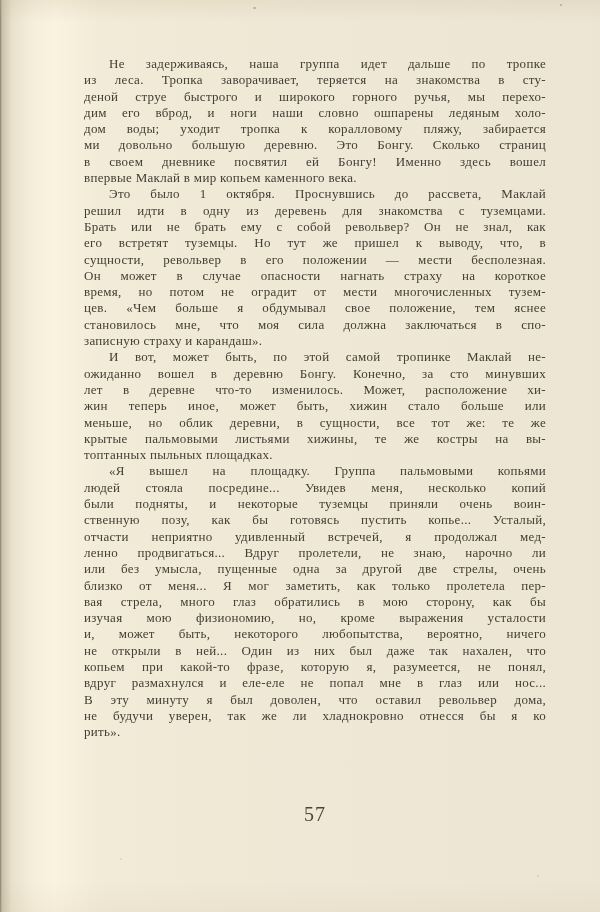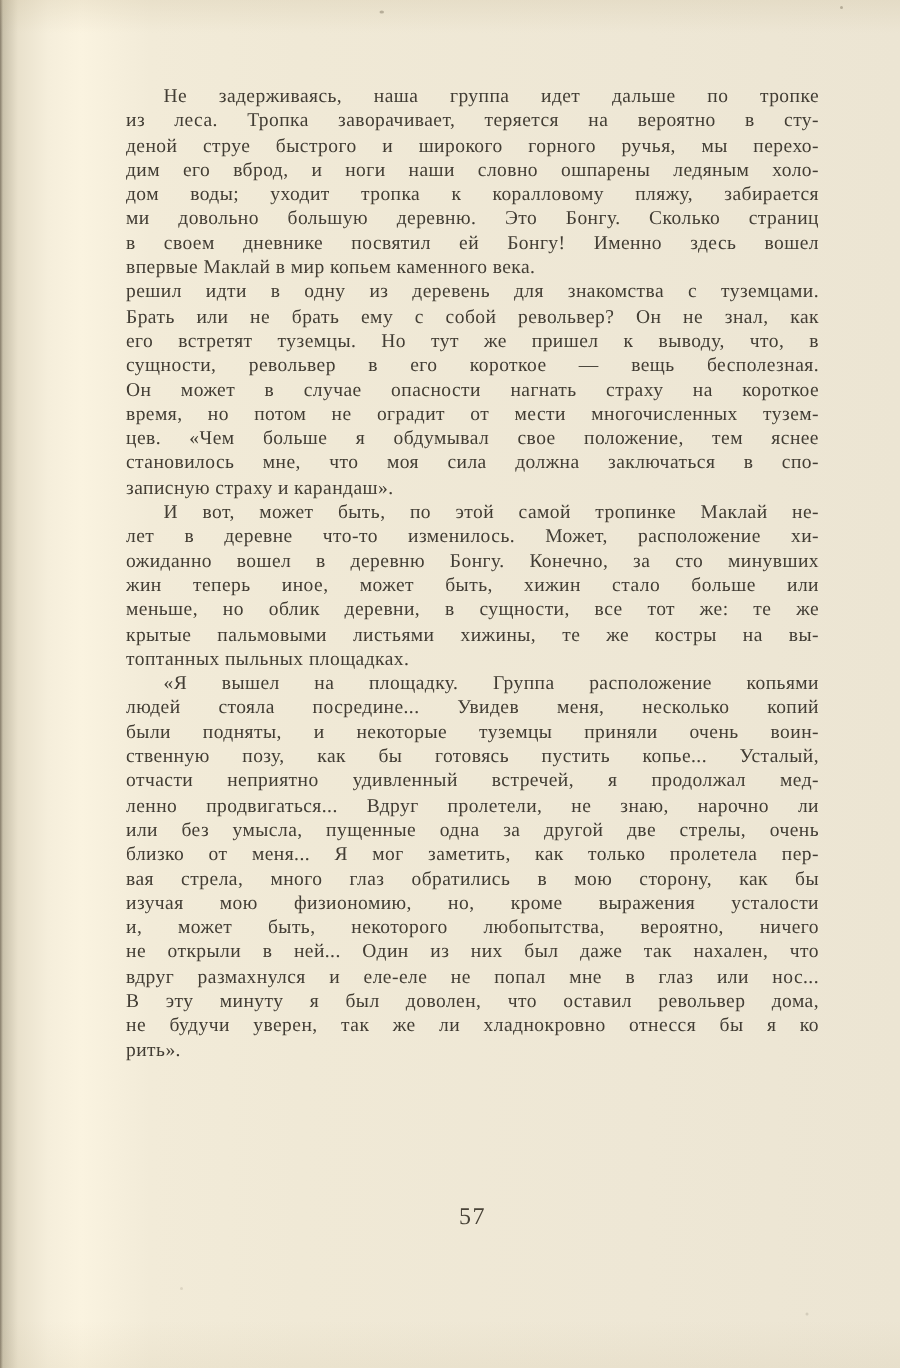--- a/index.html
+++ b/index.html
@@ -35,21 +35,21 @@
   }
   .line.indent { padding-left: 25px; }
   .line.end { text-align-last: left; }
   .page-number {
     position: absolute;
     left: 84px;
     top: 803px;
     width: 462px;
     text-align: center;
     color: #4a4439;
-    font-size: 16px;
+    font-size: 20px;
     letter-spacing: 1px;
     font-family: Liberation Serif, serif;
   }
   .speck {
     position: absolute;
     border-radius: 50%;
     background: #8c8370;
     opacity: 0.55;
   }
 </style>
@@ -57,55 +57,57 @@
 <body>
 
 <div class="scan">
   <div class="speck" style="left:253px;top:7px;width:3px;height:2px;"></div>
   <div class="speck" style="left:560px;top:4px;width:2px;height:2px;"></div>
   <div class="speck" style="left:537px;top:875px;width:2px;height:2px;opacity:0.25;"></div>
   <div class="speck" style="left:120px;top:858px;width:2px;height:2px;opacity:0.2;"></div>
 
   <div class="text-block">
       <div class="line indent">Не задерживаясь, наша группа идет дальше по тропке</div>
-      <div class="line">из леса. Тропка заворачивает, теряется на вероятно в сту-</div>
+      <div class="line">из леса. Тропка заворачивает, теряется на знакомства в сту-</div>
       <div class="line">деной струе быстрого и широкого горного ручья, мы перехо-</div>
       <div class="line">дим его вброд, и ноги наши словно ошпарены ледяным холо-</div>
       <div class="line">дом воды; уходит тропка к коралловому пляжу, забирается</div>
       <div class="line">ми довольно большую деревню. Это Бонгу. Сколько страниц</div>
       <div class="line">в своем дневнике посвятил ей Бонгу! Именно здесь вошел</div>
       <div class="line end">впервые Маклай в мир копьем каменного века.</div>
+      <div class="line indent">Это было 1 октября. Проснувшись до рассвета, Маклай</div>
       <div class="line">решил идти в одну из деревень для знакомства с туземцами.</div>
       <div class="line">Брать или не брать ему с собой револьвер? Он не знал, как</div>
       <div class="line">его встретят туземцы. Но тут же пришел к выводу, что, в</div>
-      <div class="line">сущности, револьвер в его короткое — вещь бесполезная.</div>
+      <div class="line">сущности, револьвер в его положении — мести бесполезная.</div>
       <div class="line">Он может в случае опасности нагнать страху на короткое</div>
       <div class="line">время, но потом не оградит от мести многочисленных тузем-</div>
       <div class="line">цев. «Чем больше я обдумывал свое положение, тем яснее</div>
       <div class="line">становилось мне, что моя сила должна заключаться в спо-</div>
       <div class="line end">записную страху и карандаш».</div>
       <div class="line indent">И вот, может быть, по этой самой тропинке Маклай не-</div>
+      <div class="line">ожиданно вошел в деревню Бонгу. Конечно, за сто минувших</div>
       <div class="line">лет в деревне что-то изменилось. Может, расположение хи-</div>
-      <div class="line">ожиданно вошел в деревню Бонгу. Конечно, за сто минувших</div>
       <div class="line">жин теперь иное, может быть, хижин стало больше или</div>
       <div class="line">меньше, но облик деревни, в сущности, все тот же: те же</div>
       <div class="line">крытые пальмовыми листьями хижины, те же костры на вы-</div>
       <div class="line end">топтанных пыльных площадках.</div>
-      <div class="line indent">«Я вышел на площадку. Группа расположение копьями</div>
+      <div class="line indent">«Я вышел на площадку. Группа пальмовыми копьями</div>
       <div class="line">людей стояла посредине... Увидев меня, несколько копий</div>
       <div class="line">были подняты, и некоторые туземцы приняли очень воин-</div>
       <div class="line">ственную позу, как бы готовясь пустить копье... Усталый,</div>
       <div class="line">отчасти неприятно удивленный встречей, я продолжал мед-</div>
       <div class="line">ленно продвигаться... Вдруг пролетели, не знаю, нарочно ли</div>
       <div class="line">или без умысла, пущенные одна за другой две стрелы, очень</div>
       <div class="line">близко от меня... Я мог заметить, как только пролетела пер-</div>
       <div class="line">вая стрела, много глаз обратились в мою сторону, как бы</div>
       <div class="line">изучая мою физиономию, но, кроме выражения усталости</div>
       <div class="line">и, может быть, некоторого любопытства, вероятно, ничего</div>
       <div class="line">не открыли в ней... Один из них был даже так нахален, что</div>
+      <div class="line">копьем при какой-то фразе, которую я, разумеется, не понял,</div>
       <div class="line">вдруг размахнулся и еле-еле не попал мне в глаз или нос...</div>
       <div class="line">В эту минуту я был доволен, что оставил револьвер дома,</div>
       <div class="line">не будучи уверен, так же ли хладнокровно отнесся бы я ко</div>
       <div class="line end">рить».</div>
     </div>
 
   <div class="page-number">57</div>
 </div>
 
 </body></html>

